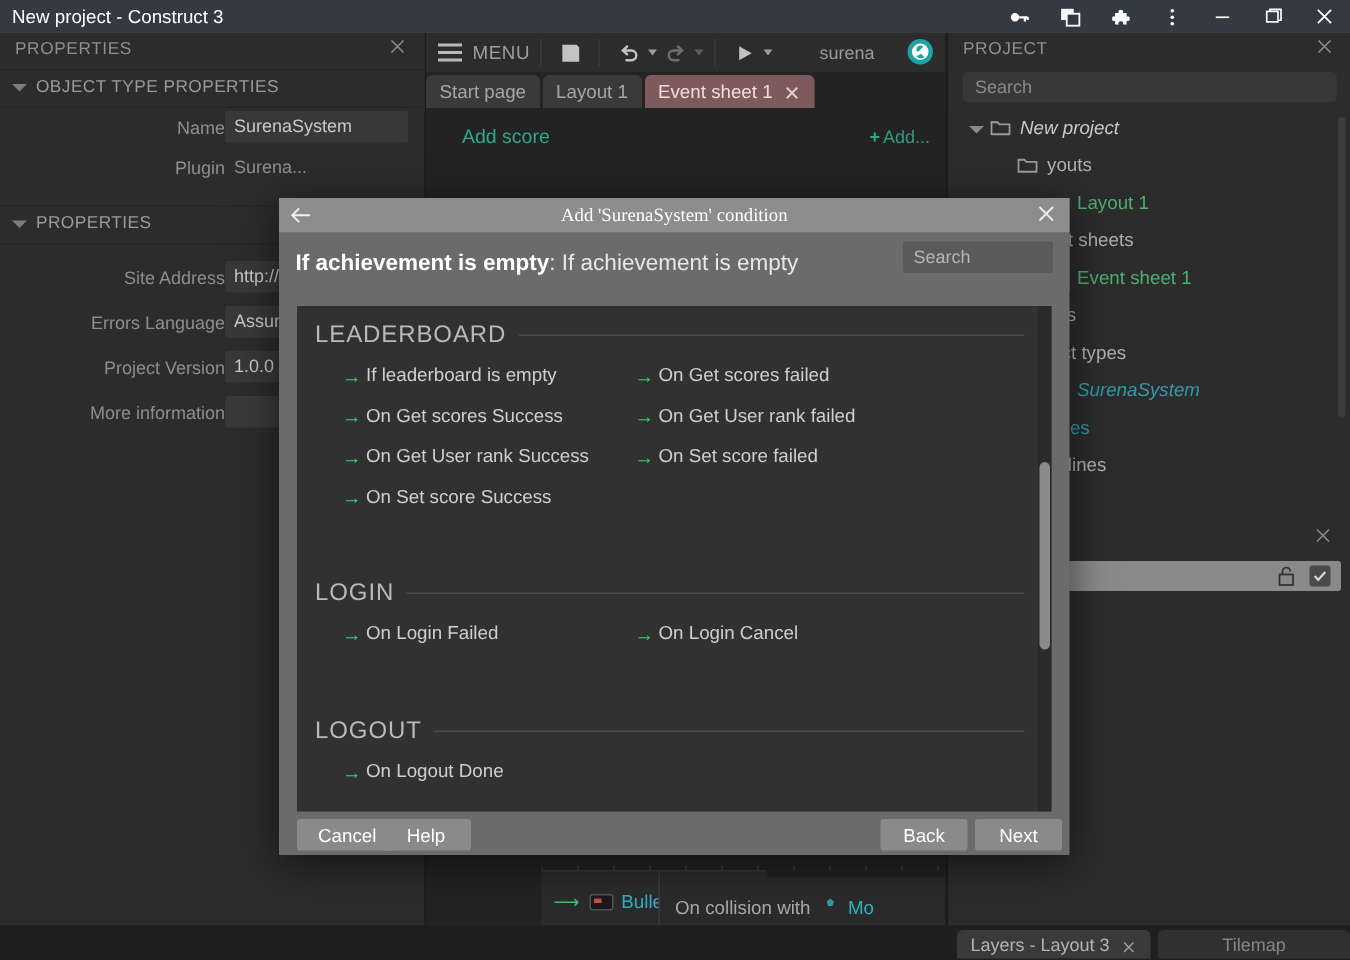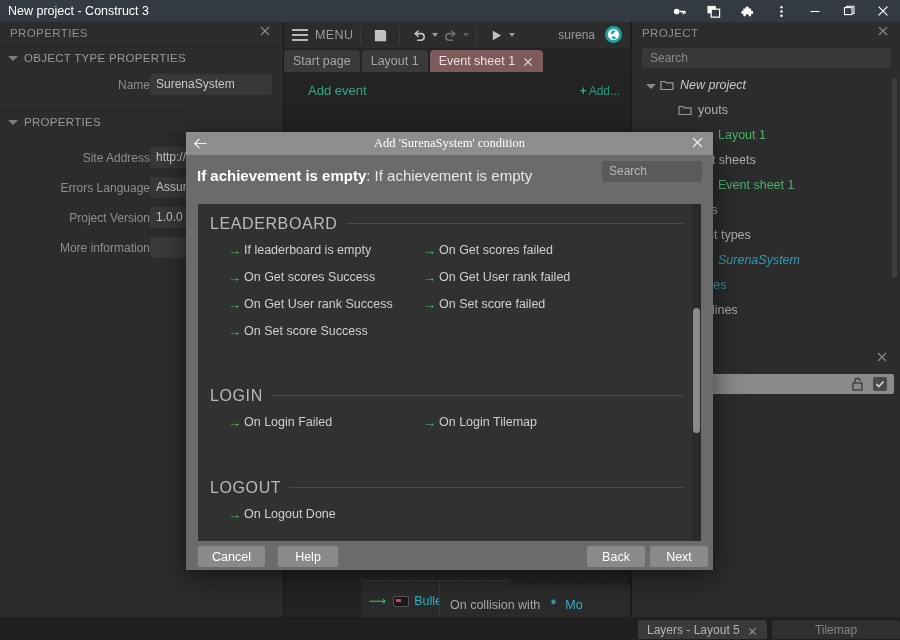--- a/index.html
+++ b/index.html
@@ -44,21 +44,21 @@
   .toolbar{position:absolute;left:0;top:0;width:346px;height:26px;background:#2c2c2c;display:flex;align-items:center;}
   .tb-item{display:flex;align-items:center;height:26px;color:#9b9b9b;}
   .hamb{width:16px;height:12px;margin-left:8px;position:relative;}
   .hamb i{position:absolute;left:0;width:16px;height:2px;background:#b9b9b9;}
   .hamb i:nth-child(1){top:0;}.hamb i:nth-child(2){top:5px;}.hamb i:nth-child(3){top:10px;}
   .menu-label{margin-left:7px;font-size:12.5px;color:#9e9e9e;letter-spacing:.4px;}
   .tb-sep{width:1px;height:18px;background:#3a3a3a;margin:0 7px;}
   .tb-btn{width:24px;height:24px;display:flex;align-items:center;justify-content:center;color:#c2c2c2;}
   .tb-caret{width:0;height:0;border-left:3.5px solid transparent;border-right:3.5px solid transparent;border-top:4px solid #9b9b9b;margin-left:1px;}
   .user{position:absolute;right:8px;top:4px;display:flex;align-items:center;}
-  .user .uname{font-size:12px;color:#9a9a9a;margin-right:10px;}
+  .user .uname{font-size:12px;color:#9a9a9a;margin-right:22px;}
   .user .uava{width:17px;height:17px;border-radius:50%;background:#1ea3a3;display:flex;align-items:center;justify-content:center;}
 
   .tabs{position:absolute;left:0;top:26px;width:346px;height:24px;background:#242424;display:flex;align-items:flex-end;}
   .tab{height:22px;padding:0 9px;display:flex;align-items:center;font-size:12.5px;border-radius:4px 4px 0 0;background:#3a3a3a;color:#a6a6a6;margin-right:2px;margin-top:36px;}
   .tab.active{background:#7d5a5c;color:#f0dede;}
   .tab .tclose{margin-left:8px;width:11px;height:11px;color:#e2d2d2;}
 
   .sheet{position:absolute;left:0;top:50px;width:346px;height:545px;background:#232323;overflow:hidden;}
   .addevent{position:absolute;left:24px;top:11px;font-size:13px;color:#2fa98a;}
   .addlink{position:absolute;right:10px;top:12px;font-size:12px;color:#2e9a80;}
@@ -194,20 +194,26 @@
       <div class="group-row">
         <div class="tri"></div>
         <div class="gl">OBJECT TYPE PROPERTIES</div>
       </div>
       <div class="prow">
         <div class="lbl">Name</div>
         <div class="val">
             <span>SurenaSystem</span>
           </div>
       </div>
+      <div class="prow">
+        <div class="lbl">Plugin</div>
+        <div class="val plain empty">
+            <span>Surena...</span>
+          </div>
+      </div>
 
       <div class="group-row" style="margin-top:11px">
         <div class="tri"></div>
         <div class="gl">PROPERTIES</div>
       </div>
       <div class="prow" style="margin-top:9px">
         <div class="lbl">Site Address</div>
         <div class="val">
             <span>http://</span>
           </div>
@@ -292,21 +298,21 @@
           <span>Event sheet 1</span>
           <span class="tclose">
             <svg width="10" height="10" viewBox="0 0 10 10" stroke="currentColor" stroke-width="1.2">
                 <path d="M1.5 1.5l7 7M8.5 1.5l-7 7"></path>
               </svg>
           </span>
         </div>
       </div>
 
       <div class="sheet">
-        <div class="addevent">Add event</div>
+        <div class="addevent">Add score</div>
         <div class="addlink">
           <span class="plus">+</span><span>Add...</span>
         </div>
 
         <div class="sheet-ruler" style="background:repeating-linear-gradient(90deg,#3a3a3a 0 1px,transparent 1px 24px)"></div>
         <div class="evblock">
           <div class="evrow">
             <span class="arw">⟶</span>
             <span class="evchip"></span>
             <span class="evname">Bullet</span>
@@ -405,21 +411,21 @@
           <svg width="10" height="10" viewBox="0 0 10 10" stroke="currentColor" stroke-width="1.5" fill="none">
               <path d="M1.5 5l2.3 2.6L8.5 2.4"></path>
             </svg>
         </div>
       </div>
     </div>
 
     <div class="bl-panel"></div>
     <div class="bottombar">
       <div class="bt active" style="left:638px">
-        <span>Layers - Layout 5</span>
+        <span>Layers - Layout 3</span>
         <span class="tclose">
           <svg width="9" height="9" viewBox="0 0 10 10" stroke="currentColor" stroke-width="1.2">
               <path d="M1.5 1.5l7 7M8.5 1.5l-7 7"></path>
             </svg>
         </span>
       </div>
       <div class="bt inactive" style="left:772px;width:110px;justify-content:center">
         <span>Tilemap</span>
       </div>
     </div>
@@ -494,21 +500,21 @@
             <div class="rule"></div>
             <div class="sh">LOGIN</div>
           </div>
           <div class="grid" style="height:40px">
             <div class="cond" style="left:30px;top:6px">
               <span class="arw">→</span>
               <span class="ct">On Login Failed</span>
             </div>
             <div class="cond" style="left:225px;top:6px">
               <span class="arw">→</span>
-              <span class="ct">On Login Tilemap</span>
+              <span class="ct">On Login Cancel</span>
             </div>
           </div>
         </div>
 
         <div class="sec" style="margin-top:20px">
           <div class="sec-head">
             <div class="rule"></div>
             <div class="sh">LOGOUT</div>
           </div>
           <div class="grid" style="height:40px">
@@ -519,20 +525,20 @@
           </div>
         </div>
 
         <div class="dlg-scroll-track">
           <div class="dlg-scroll-thumb"></div>
         </div>
       </div>
 
       <div class="dlg-foot">
         <div class="dbtn" style="left:12px;width:67px">Cancel</div>
-        <div class="dbtn" style="left:92px;width:60px">Help</div>
+        <div class="dbtn" style="left:68px;width:60px">Help</div>
         <div class="dbtn" style="left:401px;width:58px">Back</div>
         <div class="dbtn" style="left:464px;width:58px">Next</div>
       </div>
     </div>
 
   </div>
 </div>
 
 </body></html>

